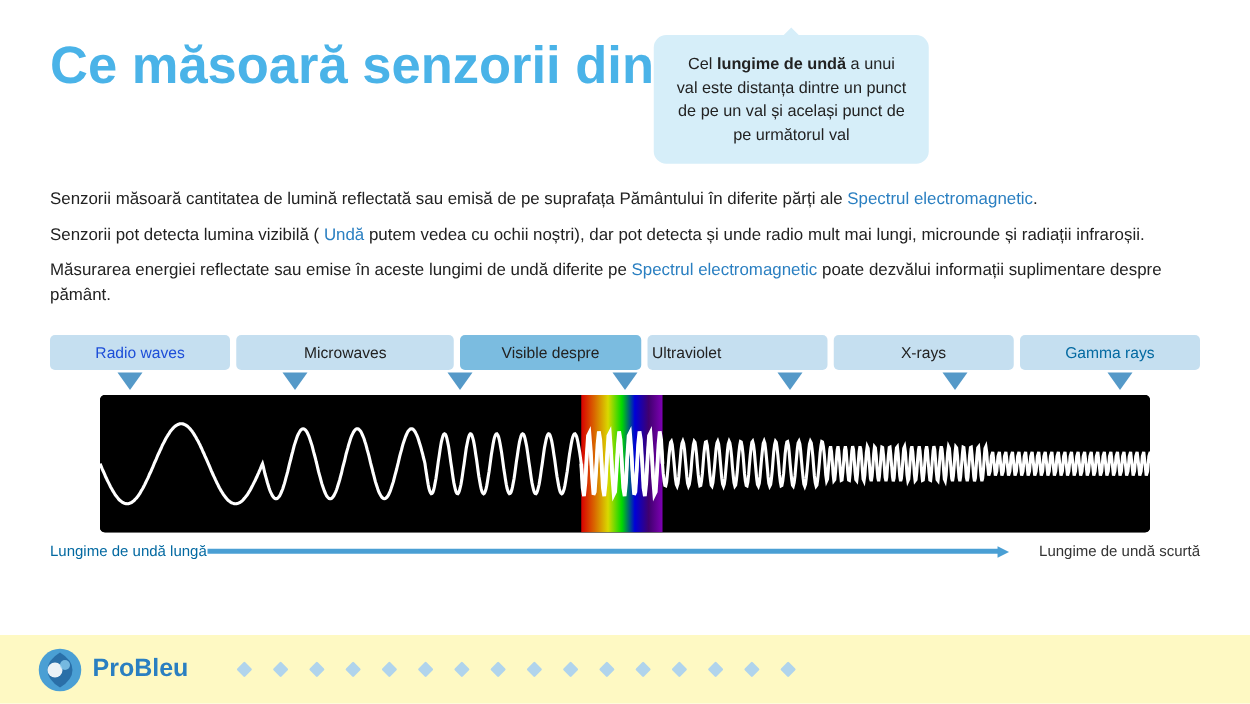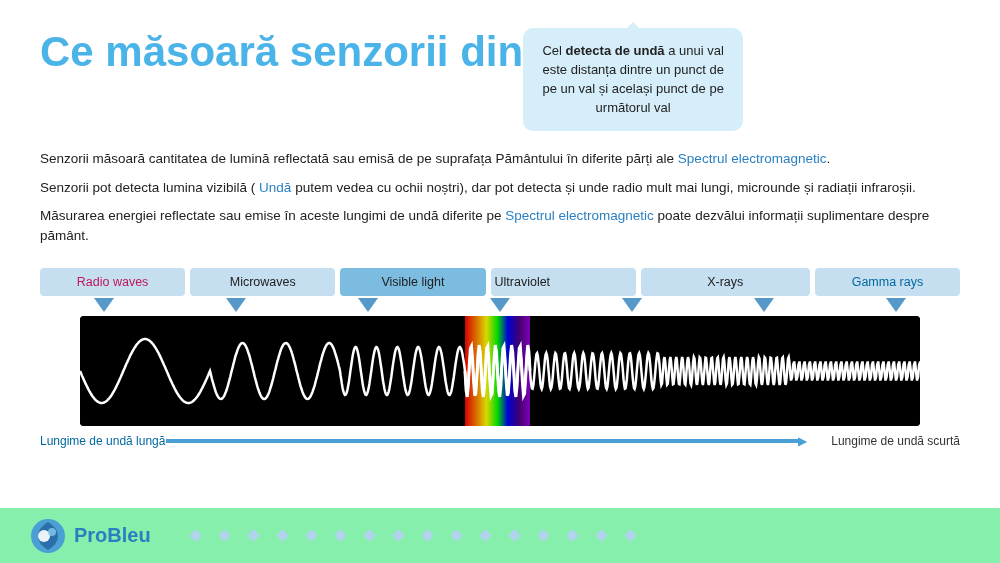--- a/index.html
+++ b/index.html
@@ -123,21 +123,21 @@
       margin-left: 32px;
     }
 
     
     .footer {
       position: absolute;
       bottom: 0;
       left: 0;
       width: 100%;
       height: 55px;
-      background: #86efac;
+      background: #fef9c3;
       display: flex;
       align-items: center;
       padding: 0 30px;
     }
 
     .logo-area {
       display: flex;
       align-items: center;
       gap: 8px;
     }
@@ -154,21 +154,21 @@
 </head>
 <body>
 
 <div class="main-container">
 
   <div class="header-area">
     <h1 class="main-title">
       <span>Ce măsoară senzorii din</span><br>
     </h1>
     <div class="tooltip-box">
-      Cel <strong>detecta de undă</strong> a unui val este distanța dintre un punct de pe un val și același punct de pe următorul val
+      Cel <strong>lungime de undă</strong> a unui val este distanța dintre un punct de pe un val și același punct de pe următorul val
     </div>
   </div>
 
   <div class="body-text">
     <p>
       Senzorii măsoară cantitatea de lumină reflectată sau emisă de pe suprafața Pământului în diferite părți ale <span class="highlight">Spectrul electromagnetic</span>.
     </p>
     <p>
       Senzorii pot detecta lumina vizibilă ( <span class="highlight">Undă</span> putem vedea cu ochii noștri), dar pot detecta și unde radio mult mai lungi, microunde și radiații infraroșii.
     </p>
@@ -176,25 +176,25 @@
       Măsurarea energiei reflectate sau emise în aceste lungimi de undă diferite pe <span class="highlight">Spectrul electromagnetic</span> poate dezvălui informații suplimentare despre pământ.
     </p>
   </div>
 
   <div class="spectrum-labels">
   </div>
 
   <div style="padding: 0 40px 0 40px;">
 
     <div id="labels-row" style="display:flex; gap:5px; margin-bottom:0;">
-        <div style="background: rgb(197, 223, 240); color: #be185d; font-size: 12.5px; padding: 7px 4px; border-radius: 4px; text-align: center; flex: 1 1 0%; font-family: Arial, sans-serif;">Radio waves</div>
-        <div style="background: rgb(197, 223, 240); color: rgb(34, 34, 34); font-size: 12.5px; padding: 7px 4px; border-radius: 4px; text-align: center; flex: 1 1 0%; font-family: Arial, sans-serif;">Microwaves</div>
-        <div style="background: rgb(123, 188, 224); color: rgb(34, 34, 34); font-size: 12.5px; padding: 7px 4px; border-radius: 4px; text-align: center; flex: 1 1 0%; font-family: Arial, sans-serif;">Visible light</div>
+        <div style="background: rgb(197, 223, 240); color: #1d4ed8; font-size: 12.5px; padding: 7px 4px; border-radius: 4px; text-align: center; flex: 1 1 0%; font-family: Arial, sans-serif;">Radio waves</div>
+        <div style="background: rgb(197, 223, 240); color: rgb(34, 34, 34); font-size: 12.5px; padding: 7px 19px; border-radius: 4px; text-align: center; flex: 1 1 0%; font-family: Arial, sans-serif;">Microwaves</div>
+        <div style="background: rgb(123, 188, 224); color: rgb(34, 34, 34); font-size: 12.5px; padding: 7px 4px; border-radius: 4px; text-align: center; flex: 1 1 0%; font-family: Arial, sans-serif;">Visible despre</div>
         <div style="background: rgb(197, 223, 240); color: rgb(34, 34, 34); font-size: 12.5px; padding: 7px 4px; border-radius: 4px; text-align: left; flex: 1 1 0%; font-family: Arial, sans-serif;">Ultraviolet</div>
-        <div style="background: rgb(197, 223, 240); color: rgb(34, 34, 34); font-size: 12.5px; padding: 7px 16px; border-radius: 4px; text-align: center; flex: 1 1 0%; font-family: Arial, sans-serif;">X-rays</div>
+        <div style="background: rgb(197, 223, 240); color: rgb(34, 34, 34); font-size: 12.5px; padding: 7px 4px; border-radius: 4px; text-align: center; flex: 1 1 0%; font-family: Arial, sans-serif;">X-rays</div>
         <div style="background: rgb(197, 223, 240); color: #0369a1; font-size: 12.5px; padding: 7px 4px; border-radius: 4px; text-align: center; flex: 1 1 0%; font-family: Arial, sans-serif;">Gamma rays</div>
       </div>
 
     <div id="arrows-row" style="display:flex; gap:5px; justify-content:space-around; margin-bottom:2px;">
         <div style="flex: 1 1 0%; display: flex; justify-content: center;">
           <div style="width: 0px; height: 0px; border-left: 10px solid transparent; border-right: 10px solid transparent; border-top: 14px solid rgb(85, 153, 200); margin-top: 2px;"></div>
         </div>
         <div style="flex: 1 1 0%; display: flex; justify-content: center;">
           <div style="width: 0px; height: 0px; border-left: 10px solid transparent; border-right: 10px solid transparent; border-top: 14px solid rgb(85, 153, 200); margin-top: 2px;"></div>
         </div>

